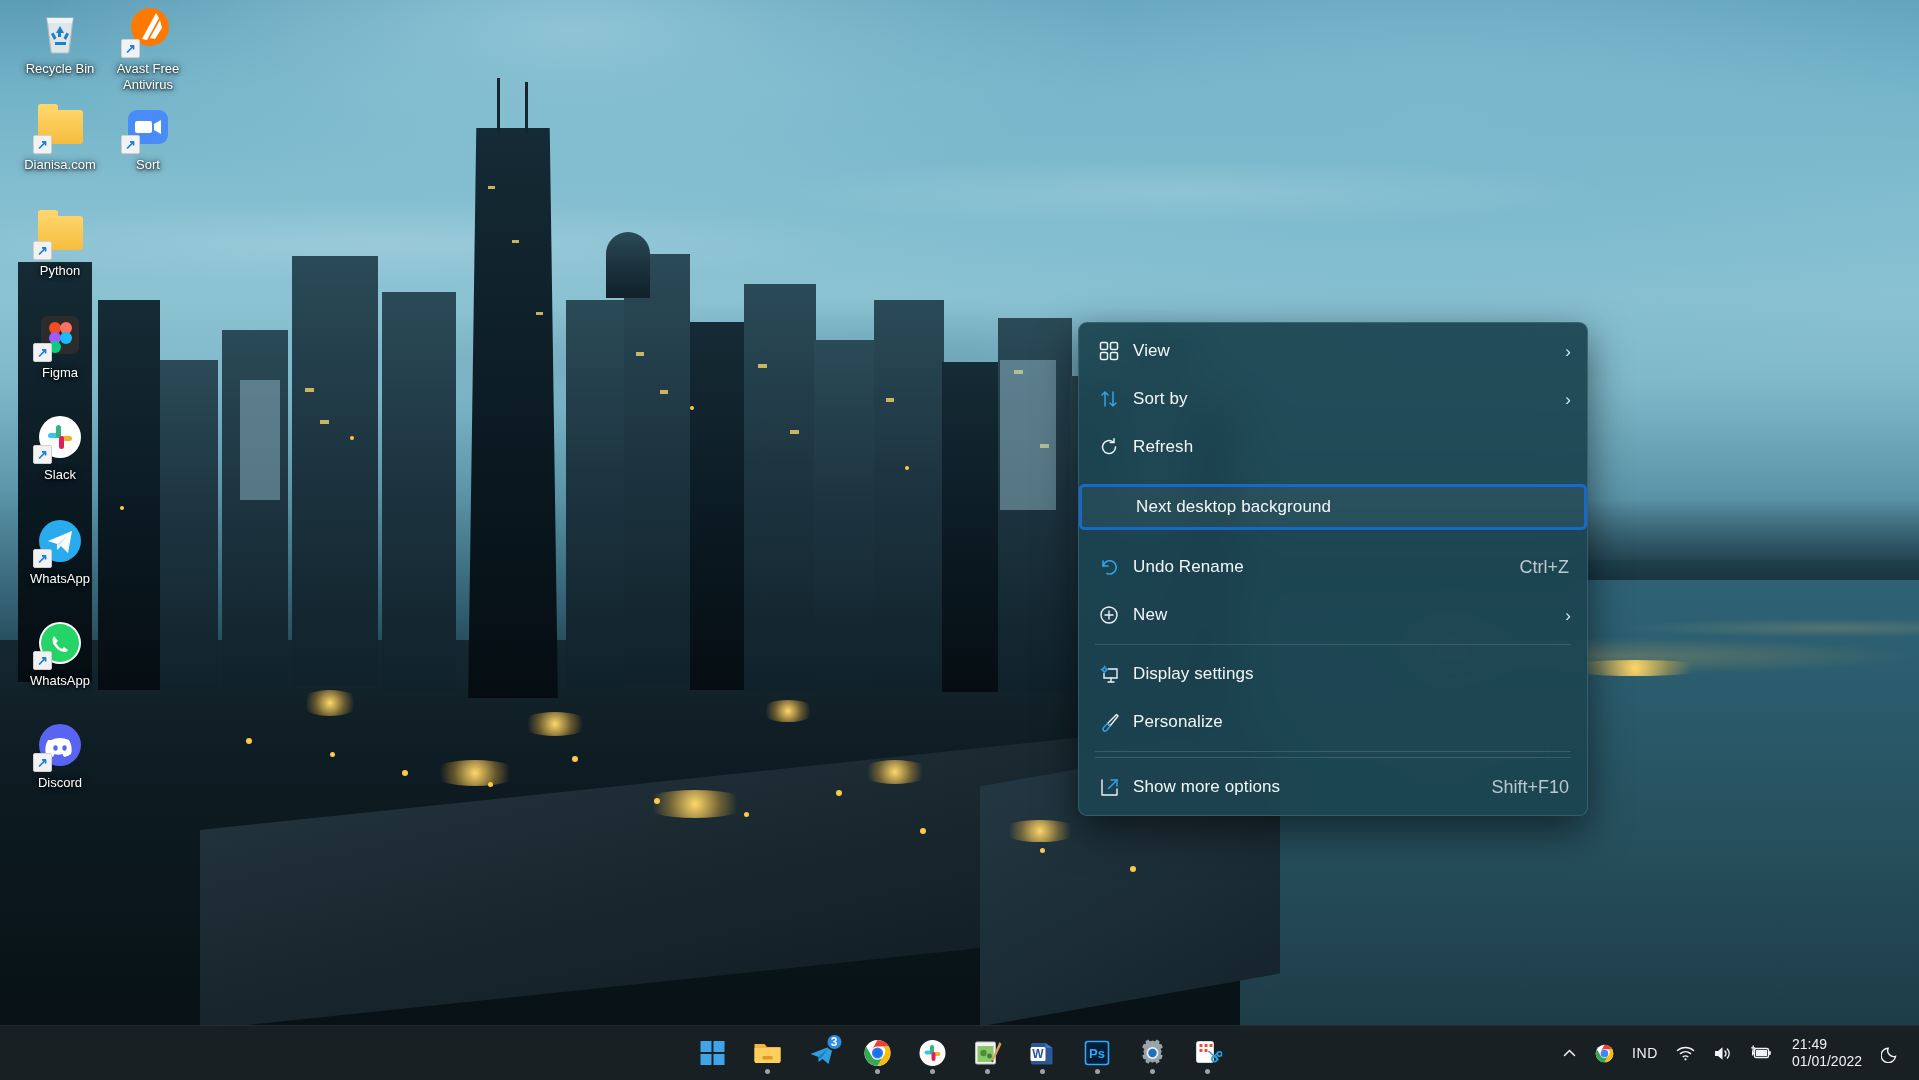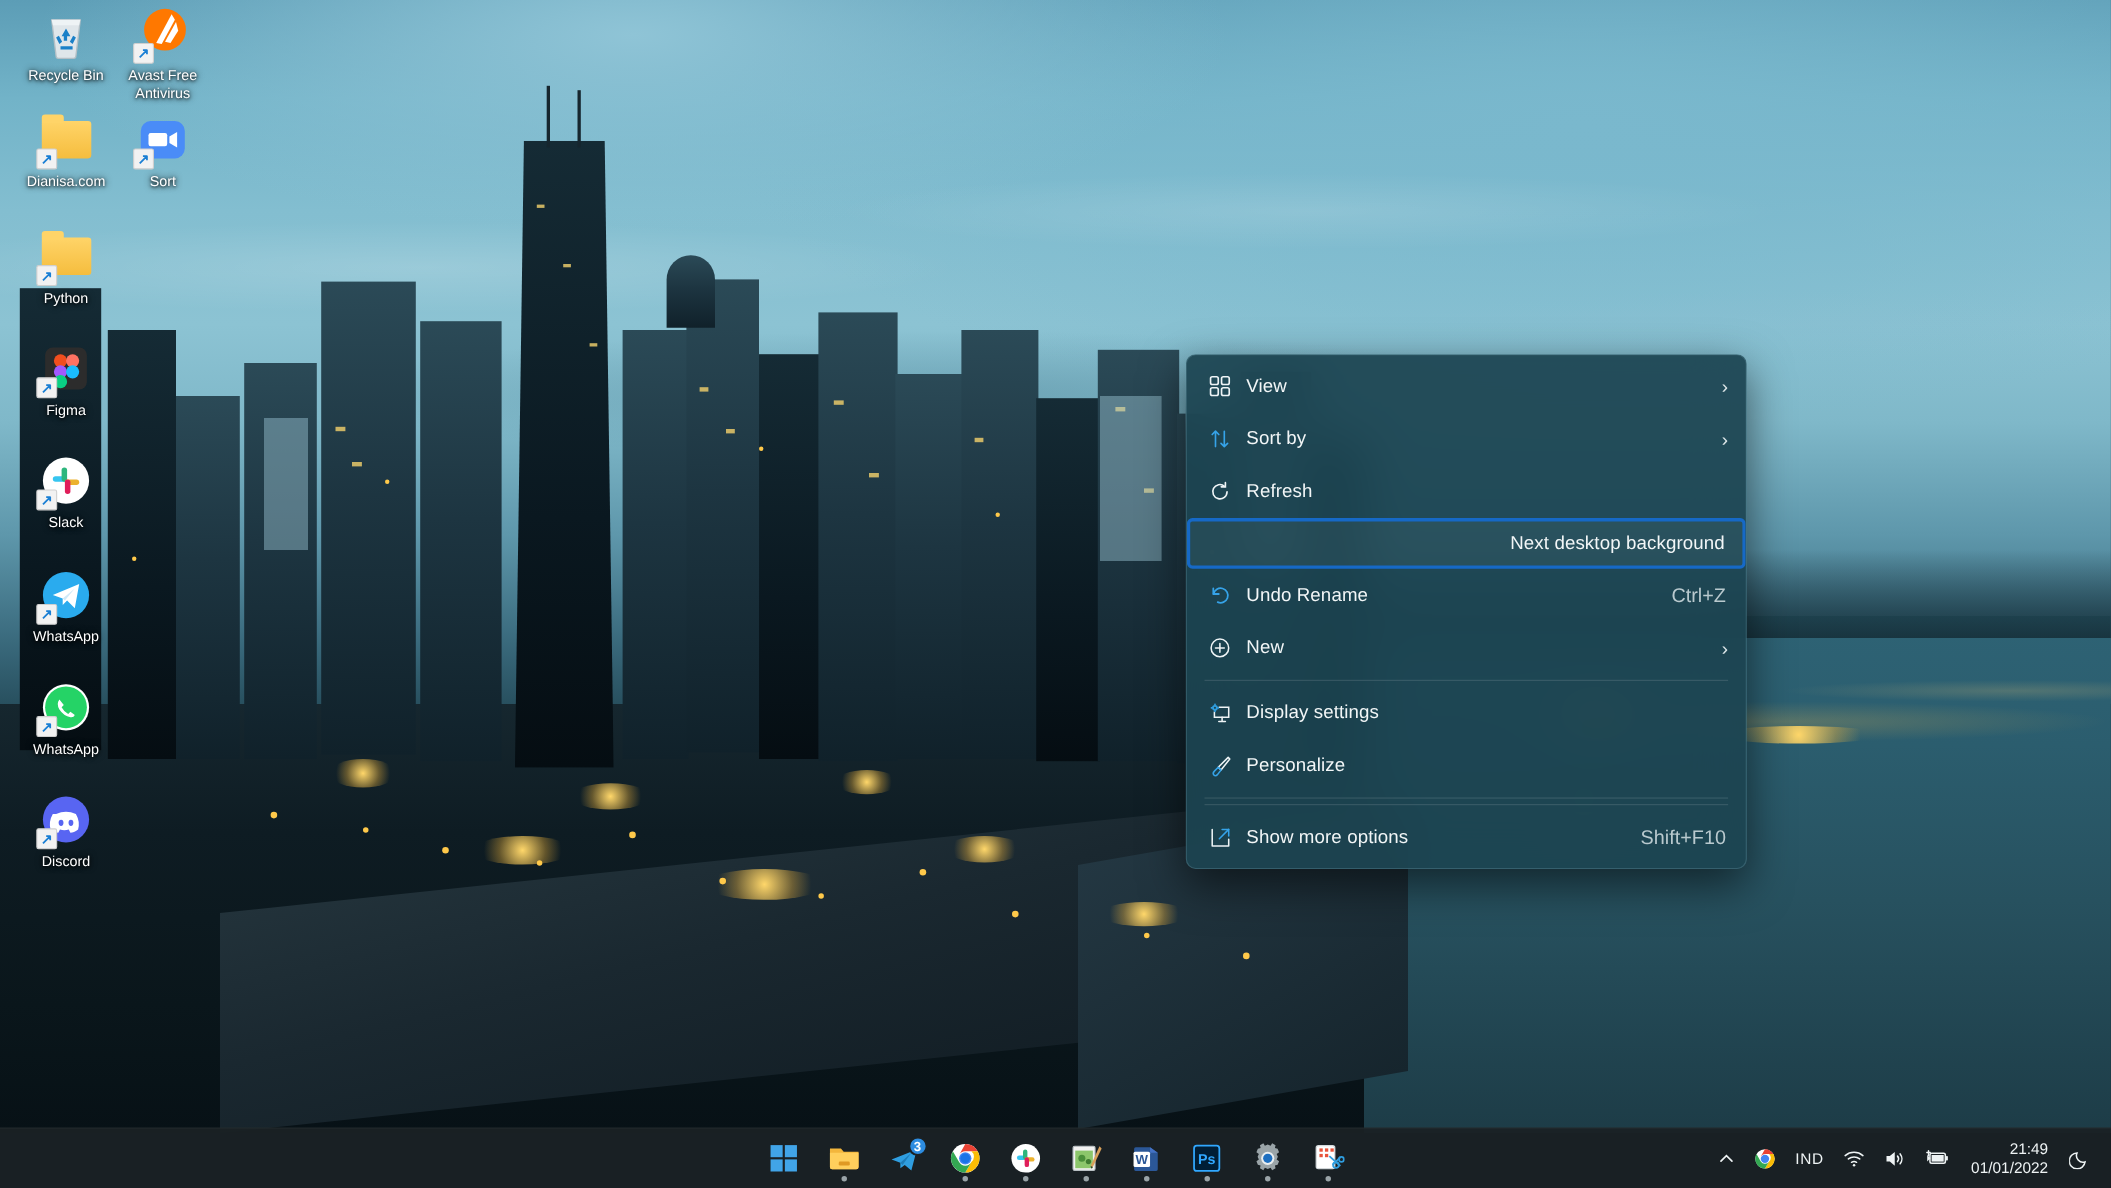--- a/index.html
+++ b/index.html
@@ -109,24 +109,23 @@
   .mi {
     position:relative; display:flex; align-items:center; height:48px;
     padding:0 16px 0 20px; cursor:default;
   }
   .mi .ic { width:34px; flex:0 0 34px; display:flex; align-items:center; justify-content:flex-start; }
   .mi .txt { flex:1; color:#f2f6f7; font-size:17px; letter-spacing:.1px; }
   .mi .accel { color:#b9c9ce; font-size:18px; margin-left:auto; padding-right:2px; }
   .mi .chev { color:#dfe8ea; font-size:17px; margin-left:auto; line-height:1; }
   .mi-sep { height:1px; background:rgba(255,255,255,.13); margin:5px 16px; }
   .mi-highlight {
-    margin:0 0; border:3px solid #1669c6; border-radius:5px;
+    margin:13px 0; border:3px solid #1669c6; border-radius:5px;
     background:rgba(255,255,255,.045);
     height:46px;
-    text-align:right;
   }
   .mi-highlight .txt { padding-left:0; }
   .mi-highlight .ic { width:34px; flex:0 0 34px; }
   svg { display:block; }
 
   
   #taskbar {
     position:absolute; left:0; bottom:0; width:1919px; height:55px;
     background:rgba(26,33,36,.96);
     display:flex; align-items:center; z-index:30;
@@ -145,21 +144,21 @@
     position:absolute; right:1px; top:2px; min-width:18px; height:18px;
     background:#2d8ce0; color:#fff; border-radius:50%;
     font-size:12px; display:flex; align-items:center; justify-content:center;
     font-weight:bold; border:2px solid #1a2124;
   }
   #tb-right {
     position:absolute; right:10px; display:flex; align-items:center; gap:0;
     color:#eef3f4; font-size:14px;
   }
   .tray-item { padding:7px 9px; border-radius:4px; display:flex; align-items:center; cursor:default; }
-  #tb-clock { text-align:right; line-height:17px; font-size:14px; padding:4px 10px; border-radius:4px; cursor:default; }
+  #tb-clock { text-align:left; line-height:17px; font-size:14px; padding:4px 10px; border-radius:4px; cursor:default; }
 </style>
 </head>
 <body>
 
 <div id="wallpaper">
   <div class="sky"></div>
   <div class="sky-clouds"></div>
   <div class="lake"></div>
   <div class="lake-glow"></div>
   <div class="ground"></div>

